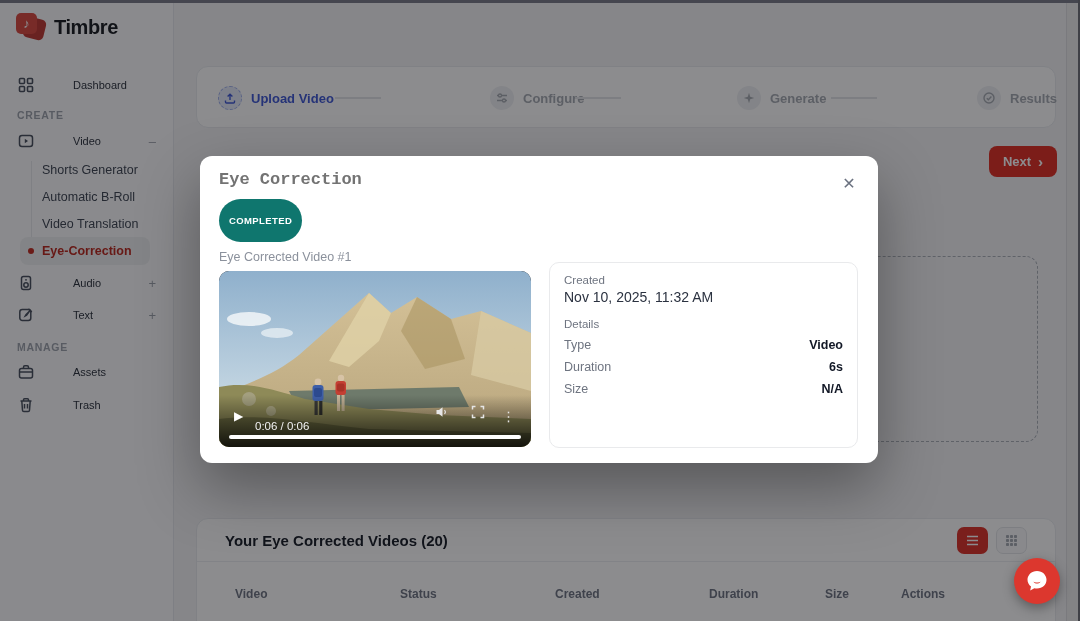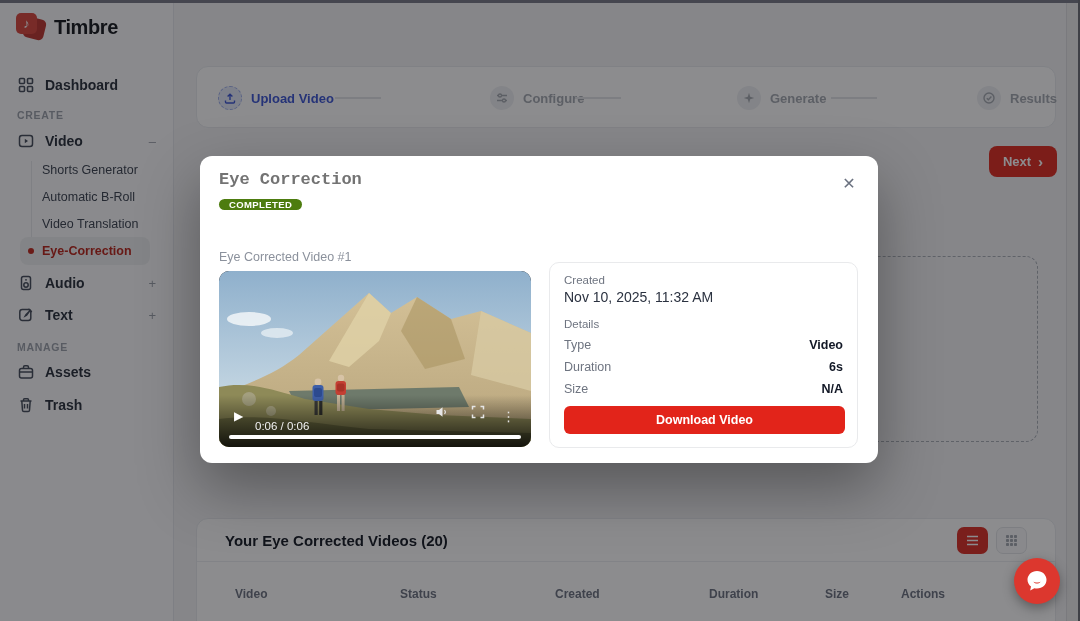--- a/index.html
+++ b/index.html
@@ -14,21 +14,21 @@
 
   
   .sidebar { position:absolute; left:0; top:0; width:174px; height:621px; background:#fcfcfd; border-right:1px solid #e5e7eb; z-index:5; }
   .logo-row { position:absolute; left:14px; top:10px; display:flex; align-items:center; gap:4px; }
   .logo-mark { position:relative; width:36px; height:34px; }
   .logo-mark .lm-back { position:absolute; left:10px; top:8px; width:21px; height:21px; border-radius:5px; background:#bd342e; transform:rotate(14deg); }
   .logo-mark .lm-front { position:absolute; left:2px; top:3px; width:21px; height:21px; border-radius:5px; background:#d8453d; color:#fff; font-size:13px; font-weight:700; display:flex; align-items:center; justify-content:center; }
   .logo-text { font-size:20px; font-weight:800; color:#15181e; letter-spacing:-0.4px; }
 
   .side-item { position:absolute; left:8px; width:158px; height:32px; display:flex; align-items:center; gap:11px; padding-left:9px; border-radius:8px; cursor:pointer; }
-  .side-item .lbl { font-size:14px; font-weight:700; color:#272e3a; }
+  .side-item .lbl { font-size:11px; font-weight:400; color:#272e3a;margin-left:28px; }
   .side-item .expander { margin-left:auto; margin-right:10px; color:#9aa0aa; font-size:13px; }
   .side-icon { width:17px; height:17px; color:#434c5a; display:flex; align-items:center; justify-content:center; }
   .side-icon svg { width:16px; height:16px; }
   .section-lbl { position:absolute; left:17px; font-size:10.5px; font-weight:600; letter-spacing:0.7px; color:#9ba1ab; }
 
   .tree-line { position:absolute; left:31px; top:161px; width:1px; height:104px; background:#e6e8eb; }
   .sub-item { position:absolute; left:42px; width:120px; height:26px; display:flex; align-items:center; font-size:12.5px; color:#3a4250; cursor:pointer; }
   .sub-active-bg { position:absolute; left:20px; top:237px; width:130px; height:28px; background:#eef0f2; border-radius:8px; }
   .sub-item.active { color:#b9241a; font-weight:600; }
   .active-dot { position:absolute; left:28px; top:248px; width:6px; height:6px; border-radius:50%; background:#c0281d; }
@@ -68,21 +68,21 @@
   .toggle-btn svg { width:13px; height:13px; }
   .toggle-btn.active { background:#dc2f26; color:#fff; }
   .toggle-btn.idle { background:#fafafb; border:1px solid #e3e5e9; color:#a4a9b1; }
   .vc-divider { position:absolute; left:0; top:42px; width:100%; height:1px; background:#eceef1; }
   .vc-col { position:absolute; top:68px; font-size:12px; font-weight:600; color:#6b7280; }
 
   
   .overlay { position:absolute; inset:0; background:rgba(14,15,18,0.48); z-index:40; }
   .modal { position:absolute; left:200px; top:156px; width:678px; height:307px; background:#fff; border-radius:12px; box-shadow:0 25px 60px rgba(0,0,0,.35); z-index:50; }
   .m-title { position:absolute; left:19px; top:14px; font-size:17px; font-weight:700; color:#737373;font-family:Liberation Mono, monospace; }
-  .m-badge { position:absolute; left:19px; top:43px; background:#4d7c0f; color:#fff; font-size:9.5px; font-weight:700; letter-spacing:.4px; padding:0 10px; border-radius:999px; }
+  .m-badge { position:absolute; left:19px; top:43px; background:#0f766e; color:#fff; font-size:9.5px; font-weight:700; letter-spacing:.4px; padding:16px 10px; border-radius:999px; }
   .m-close { position:absolute; right:18px; top:16px; width:22px; height:22px; color:#6b7280; font-size:16px; display:flex; align-items:center; justify-content:center; cursor:pointer; }
   .m-sub { position:absolute; left:19px; top:94px; font-size:12.5px; color:#8b919c; }
 
   .player { position:absolute; left:19px; top:115px; width:312px; height:176px; border-radius:10px; overflow:hidden; background:#000; }
   .player svg.scene { position:absolute; left:0; top:0; width:100%; height:100%; }
   .p-controls { position:absolute; left:0; bottom:0; width:100%; height:52px; background:linear-gradient(to top, rgba(0,0,0,.82), rgba(0,0,0,0)); }
   .p-play { position:absolute; left:15px; bottom:24px; color:#fff; font-size:12px; cursor:pointer; }
   .p-time { position:absolute; left:36px; bottom:15px; color:#f1f1f1; font-size:11.5px; }
   .p-ico { position:absolute; bottom:24px; color:#e6e6e6; cursor:pointer; }
   .p-ico svg { width:14px; height:14px; }
@@ -357,21 +357,20 @@
         <span class="v">Video</span>
       </div>
       <div class="ic-row">
         <span class="k">Duration</span>
         <span class="v">6s</span>
       </div>
       <div class="ic-row">
         <span class="k">Size</span>
         <span class="v">N/A</span>
       </div>
-      <div class="download-btn">Download Video</div>
     </div>
   </div>
 
   <div class="chat-fab">
     <svg width="26" height="26" viewBox="0 0 26 26">
       <path d="M13 3 C7.5 3 3.5 7 3.5 11.8 C3.5 14.6 4.9 17 7 18.6 L6.2 22.5 L10.4 20.3 C11.2 20.5 12.1 20.6 13 20.6 C18.5 20.6 22.5 16.6 22.5 11.8 C22.5 7 18.5 3 13 3 Z" fill="#ffffff"></path>
       <path d="M9.5 13.5 C10.6 14.8 15.4 14.8 16.5 13.5 C15.8 16.2 10.2 16.2 9.5 13.5 Z" fill="#dc372e"></path>
     </svg>
   </div>
 

